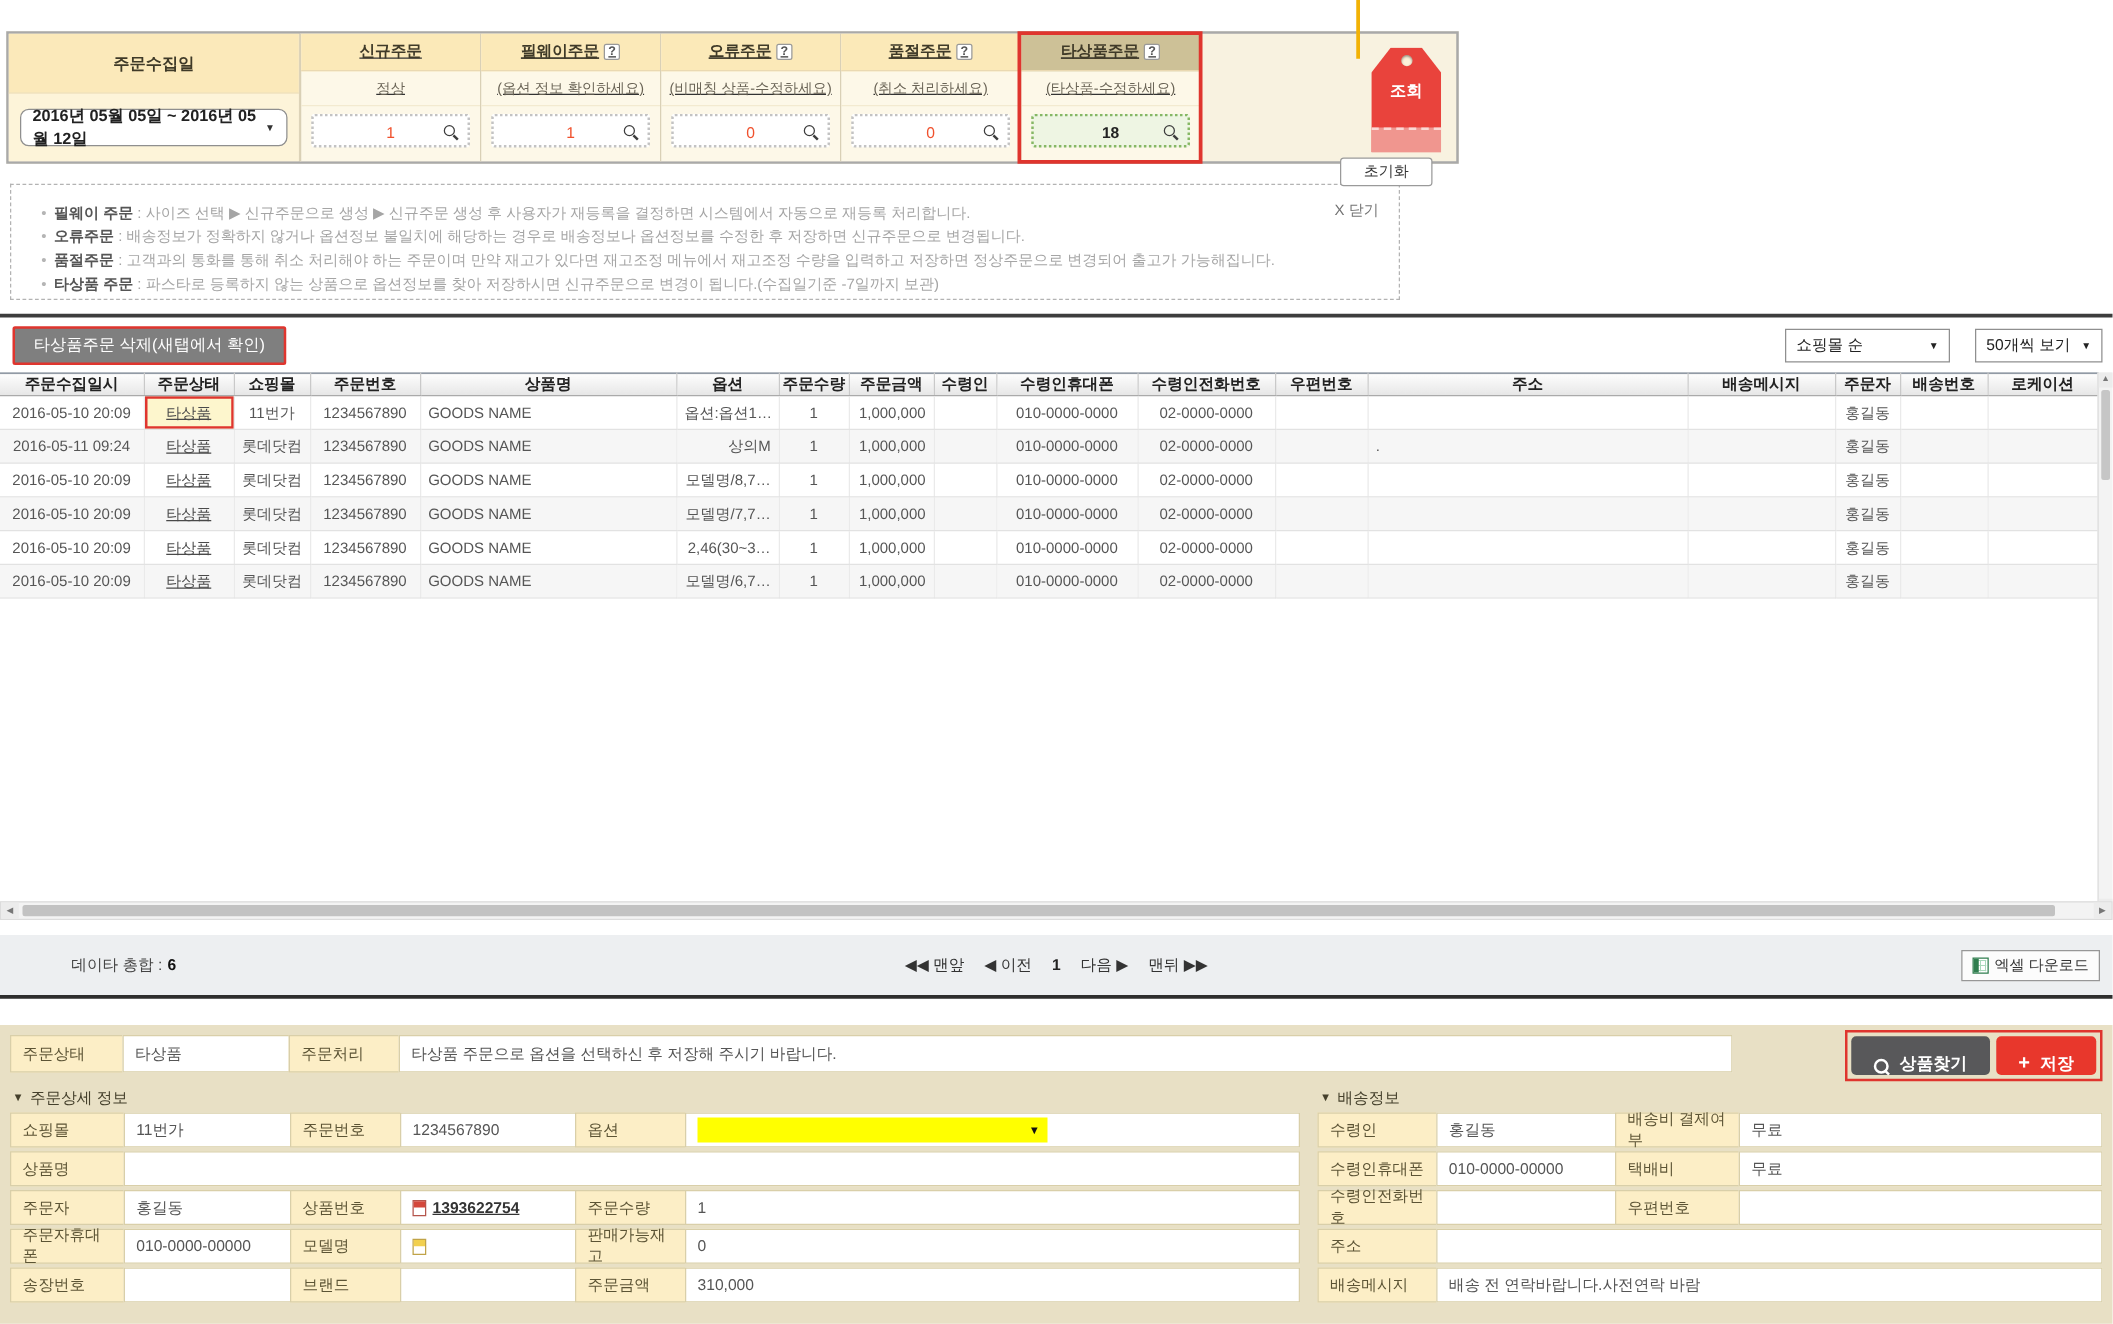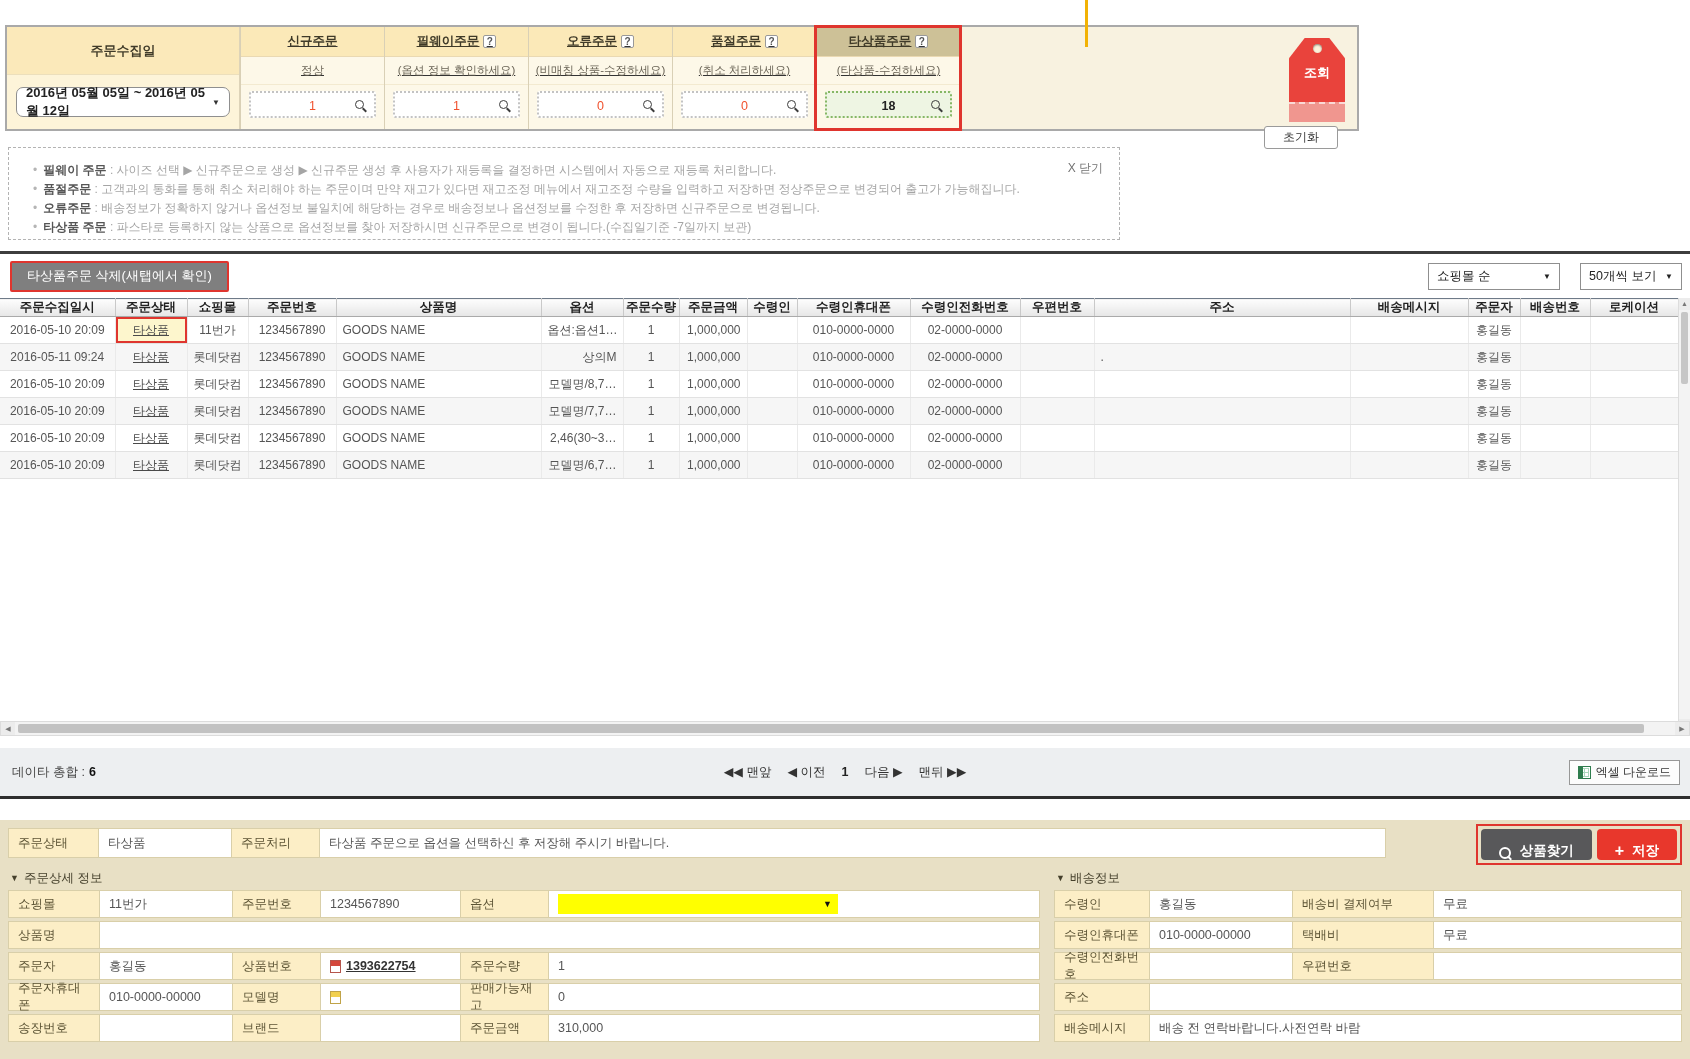--- a/index.html
+++ b/index.html
@@ -1,21 +1,21 @@
 <!DOCTYPE html>
 <html><head>
 <meta charset="utf-8">
 <style>
   * { box-sizing: border-box; margin: 0; padding: 0; }
   html,body { width:1690px; height:1059px; overflow:hidden; background:#fff;
     font-family:"Liberation Sans","DejaVu Sans",sans-serif; font-size:12px; color:#333; }
 
   
   .tag-string { position:absolute; left:1085px; top:0; width:3px; height:47px; background:#f2b205; z-index:6; }
-  .top-wrap { position:absolute; left:5px; top:25px; width:1354px; height:106px;
+  .top-wrap { position:absolute; left:5px; top:25px; width:1162px; height:106px;
     border:2px solid #a9a9a9; background:#f8f2e0; display:flex; }
   .date-panel { width:233px; border-right:1px solid #ddd3b8; display:flex; flex-direction:column; }
   .date-panel-header { height:48px; background:#fbe9ba; display:flex; align-items:center; justify-content:center;
     font-weight:bold; font-size:13px; color:#3f3a28; border-bottom:1px solid #ecdfbc; }
   .date-panel-body { flex:1; background:#fdf4d9; display:flex; align-items:center; padding-left:9px; }
   .date-dropdown { background:#fff; border:1px solid #8f8f8f; border-radius:7px; height:30px; width:214px;
     display:flex; align-items:center; justify-content:space-between; padding:0 9px; font-weight:bold; font-size:13px; color:#222; cursor:pointer; }
   .dd-arrow { font-size:8px; color:#333; }
 
   .tabs { display:flex;text-decoration:underline; }
@@ -85,21 +85,21 @@
   .vscroll { position:absolute; right:0; top:0; width:12px; height:433px; background:#f3f3f3; border-left:1px solid #ddd; }
   .vs-up,.vs-down { height:12px; font-size:7px; color:#777; text-align:center; line-height:12px; background:#ececec; cursor:pointer; }
   .vs-down { position:absolute; bottom:0; left:0; right:0; }
   .vs-thumb { margin:2px 2px; height:72px; background:#c6c6c6; border-radius:2px; }
   .hscroll { position:relative; width:1690px; height:15px; background:#f3f3f3; border:1px solid #dcdcdc; }
   .hs-left,.hs-right { position:absolute; top:0; width:14px; height:13px; font-size:7px; color:#777; text-align:center; line-height:13px; background:#ececec; cursor:pointer; }
   .hs-left { left:0; } .hs-right { right:0; }
   .hs-thumb { position:absolute; left:17px; right:45px; top:2px; bottom:2px; background:#c2c2c2; border-radius:2px; }
 
   
-  .pagebar { position:absolute; left:0; top:748px; width:1690px; height:48px; background:#edeff1; display:flex; align-items:center; }
+  .pagebar { position:absolute; left:0; top:748px; width:1690px; height:48px; background:#edeff1; display:flex; align-items:center;padding-left:45px; }
   .total { margin-left:12px; font-size:12.5px; color:#444; }
   .total b { margin-left:4px; color:#111; }
   .pager { position:absolute; left:50%; transform:translateX(-50%); display:flex; align-items:center; gap:16px; font-size:12.5px; color:#333; }
   .pg { cursor:pointer; }
   .pg-cur { font-weight:bold; color:#222; }
   .excel-btn { position:absolute; right:10px; height:25px; background:#fcfcfc; border:1px solid #979797;
     display:flex; align-items:center; gap:5px; padding:0 8px; font-size:12px; color:#333; cursor:pointer; font-family:inherit; }
   .xl-icon { width:13px; height:13px; border:1px solid #2f7d4e; position:relative; background:#fff; }
   .xl-icon::before { content:''; position:absolute; inset:1px;
     background:repeating-linear-gradient(0deg,#a9d8bb 0 1px,transparent 1px 4px),
@@ -125,21 +125,21 @@
   .plus { font-size:16px; font-weight:bold; }
 
   .form-cols { display:flex; gap:14px; margin-top:8px; }
   .form-left { width:1032px; }
   .form-right { flex:1; }
   .sec-h { height:24px; display:flex; align-items:center; gap:5px; font-size:12.5px; color:#45402c; padding-left:2px; }
   .sec-arrow { font-size:9px; color:#45402c; }
   .frow { display:flex; margin-bottom:3px; }
   .fr-cell { height:28px; }
   .fl-l{width:92px;} .fl-v1{width:134px;} .fl-l2{width:89px;} .fl-v2{width:141px;} .fl-l3{width:89px;} .fl-v3{flex:1;}
-  .fr-l1{width:96px;} .fr-v1{width:144px;} .fr-l2{width:142px;} .fr-v2{flex:1;}
+  .fr-l1{width:96px;} .fr-v1{width:144px;} .fr-l2{width:100px;} .fr-v2{flex:1;}
   .opt-select { width:280px; height:20px; background:#ffff00; display:flex; align-items:center; justify-content:flex-end;
     padding:0 6px; cursor:pointer; }
   .opt-arrow { font-size:9px; color:#111; }
   .doc-icon { width:11px; height:13px; background:#fff; border:1px solid #b5554c; position:relative; display:inline-block; margin-right:5px; flex:none; }
   .doc-icon::before { content:''; position:absolute; left:0; right:0; top:0; height:5px; background:#d4473b; }
   .doc-icon.yellow { border-color:#c0a348; }
   .doc-icon.yellow::before { background:#f2d04e; }
   .link { color:#333; font-weight:bold; text-decoration:underline; cursor:pointer; }
 </style>
 </head>
@@ -230,22 +230,22 @@
       <div class="tag-bottom"></div>
     </div>
     <div class="tag-reset">초기화</div>
   </div>
 </div>
 
 <div class="notice-box">
   <div class="notice-close">X 닫기</div>
   <ul class="notice-list">
       <li class="notice-item"><span class="notice-term">필웨이 주문</span><span class="notice-text"> : 사이즈 선택 ▶ 신규주문으로 생성 ▶ 신규주문 생성 후 사용자가 재등록을 결정하면 시스템에서 자동으로 재등록 처리합니다.</span></li>
+      <li class="notice-item"><span class="notice-term">오류주문</span><span class="notice-text"> : 배송정보가 정확하지 않거나 옵션정보 불일치에 해당하는 경우로 배송정보나 옵션정보를 수정한 후 저장하면 신규주문으로 변경됩니다.</span></li>
       <li class="notice-item"><span class="notice-term">품절주문</span><span class="notice-text"> : 고객과의 통화를 통해 취소 처리해야 하는 주문이며 만약 재고가 있다면 재고조정 메뉴에서 재고조정 수량을 입력하고 저장하면 정상주문으로 변경되어 출고가 가능해집니다.</span></li>
-      <li class="notice-item"><span class="notice-term">오류주문</span><span class="notice-text"> : 배송정보가 정확하지 않거나 옵션정보 불일치에 해당하는 경우로 배송정보나 옵션정보를 수정한 후 저장하면 신규주문으로 변경됩니다.</span></li>
       <li class="notice-item"><span class="notice-term">타상품 주문</span><span class="notice-text"> : 파스타로 등록하지 않는 상품으로 옵션정보를 찾아 저장하시면 신규주문으로 변경이 됩니다.(수집일기준 -7일까지 보관)</span></li>
     </ul>
 </div>
 
 <div class="rule-top"></div>
 
 <div class="toolbar">
   <button class="delete-btn">타상품주문 삭제(새탭에서 확인)</button>
   <div class="toolbar-right">
     <div class="sel-box sel-sort">

